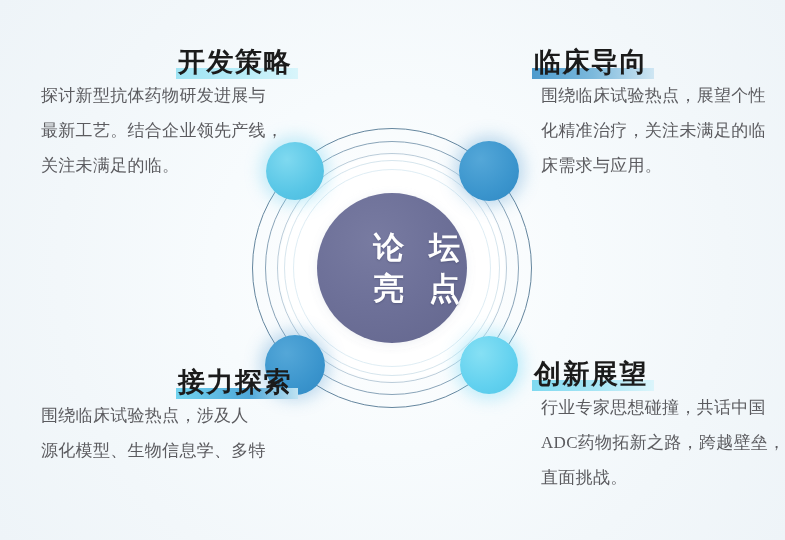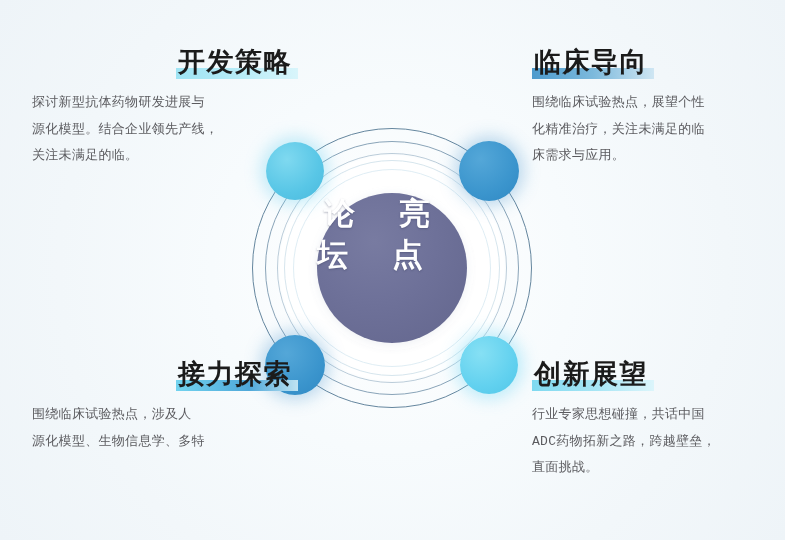--- a/index.html
+++ b/index.html
@@ -33,21 +33,21 @@
        rgba(255,255,255,0) 100%);
     filter:blur(1px);
   }
   .ring-i2{width:214px;height:214px;border:1.1px solid #cfe0ea;opacity:.85;}
   .ring-i1{width:196px;height:196px;border:1px solid #dcebf3;opacity:.9;}
 
   .core{
     width:150px;height:150px;
     background:radial-gradient(circle at 38% 32%, #787ba1 0%, #6e7199 45%, #63668d 100%);
     box-shadow:0 0 0 7px rgba(255,255,255,.55), 0 2px 10px rgba(80,90,130,.18);
-    display:flex;flex-direction:row;align-items:flex-start;justify-content:center;
+    display:flex;flex-direction:column;align-items:flex-end;justify-content:center;
   }
   .core-line{
     color:#fff;font-size:31px;font-weight:bold;letter-spacing:7px;
     text-indent:7px;line-height:1.32;
     text-shadow:0 1px 2px rgba(50,55,85,.35);
     font-family:"DejaVu Sans","Liberation Sans",sans-serif;
   }
 
   .dot{position:absolute;border-radius:50%;transform:translate(-50%,-50%);}
   .dot.tl{left:-97px;top:-97px;width:58px;height:58px;
@@ -60,40 +60,41 @@
     background:radial-gradient(circle at 36% 30%,#54a7d8,#3b95cd 60%,#2f88c3 100%);
     box-shadow:0 0 16px 5px rgba(70,150,205,.34);}
   .dot.br{left:97px;top:97px;width:58px;height:58px;
     background:radial-gradient(circle at 36% 30%,#86e0f4,#62d1ef 60%,#50c6e8 100%);
     box-shadow:0 0 16px 5px rgba(110,215,245,.42);}
 
   
   .block{position:absolute;width:262px;}
   .block.tlb{left:32px;top:48px;}
   .block.trb{left:532px;top:48px;}
-  .block.blb{left:32px;top:360px;}
+  .block.blb{left:32px;top:368px;}
   .block.brb{left:532px;top:360px;}
 
   .title{
     position:relative;display:inline-block;
     font-size:27px;font-weight:bold;color:#1b1b1b;
     letter-spacing:1.5px;line-height:1;
     font-family:"DejaVu Sans","Liberation Sans",sans-serif;
-    padding:0 2px 4px 2px;margin-bottom:11px;z-index:1;
+    padding:0 2px 4px 2px;z-index:1;
   }
   .title::after{
     content:"";position:absolute;left:0;right:-4px;bottom:0;height:11px;z-index:-1;
   }
   .hl-cyan::after{background:linear-gradient(90deg,#9fe4f4 0%,#b9ecf7 55%,#d9f5fb 100%);}
   .hl-blue::after{background:linear-gradient(90deg,#4e9bcd 0%,#7cb9dc 50%,#cfe6f3 100%);}
   .hl-cyanblue::after{background:linear-gradient(90deg,#72d3ef 0%,#4fa8d9 60%,#bfe3f2 100%);}
   .hl-cyan2::after{background:linear-gradient(90deg,#7fd9f0 0%,#a9e6f5 55%,#dcf5fb 100%);}
   .body{
-    font-size:13px;color:#5b5b5f;line-height:2.05;letter-spacing:.3px;
-    font-family:Liberation Mono, monospace;
+    font-size:17px;color:#5b5b5f;line-height:2.05;letter-spacing:.3px;
+    font-family:Liberation Serif, serif;
+    margin-left:9px;
   }
   .body p{margin:0;}
 </style>
 </head>
 <body>
 
 <div class="stage">
 
   <div class="hub">
     <div class="ring ring-o3"></div>
@@ -113,21 +114,21 @@
     <div class="dot bl"></div>
     <div class="dot br"></div>
   </div>
 
   <div class="block tlb">
     <div style="text-align:right;">
       <div class="title hl-cyan">开发策略</div>
     </div>
     <div class="body">
       <p>探讨新型抗体药物研发进展与</p>
-      <p>源化模型。结合企业领先产线，</p>
+      <p>最新工艺。结合企业领先产线，</p>
       <p>关注未满足的临。</p>
     </div>
   </div>
 
   <div class="block trb">
     <div style="text-align:left;">
       <div class="title hl-blue">临床导向</div>
     </div>
     <div class="body">
       <p>围绕临床试验热点，展望个性</p>

